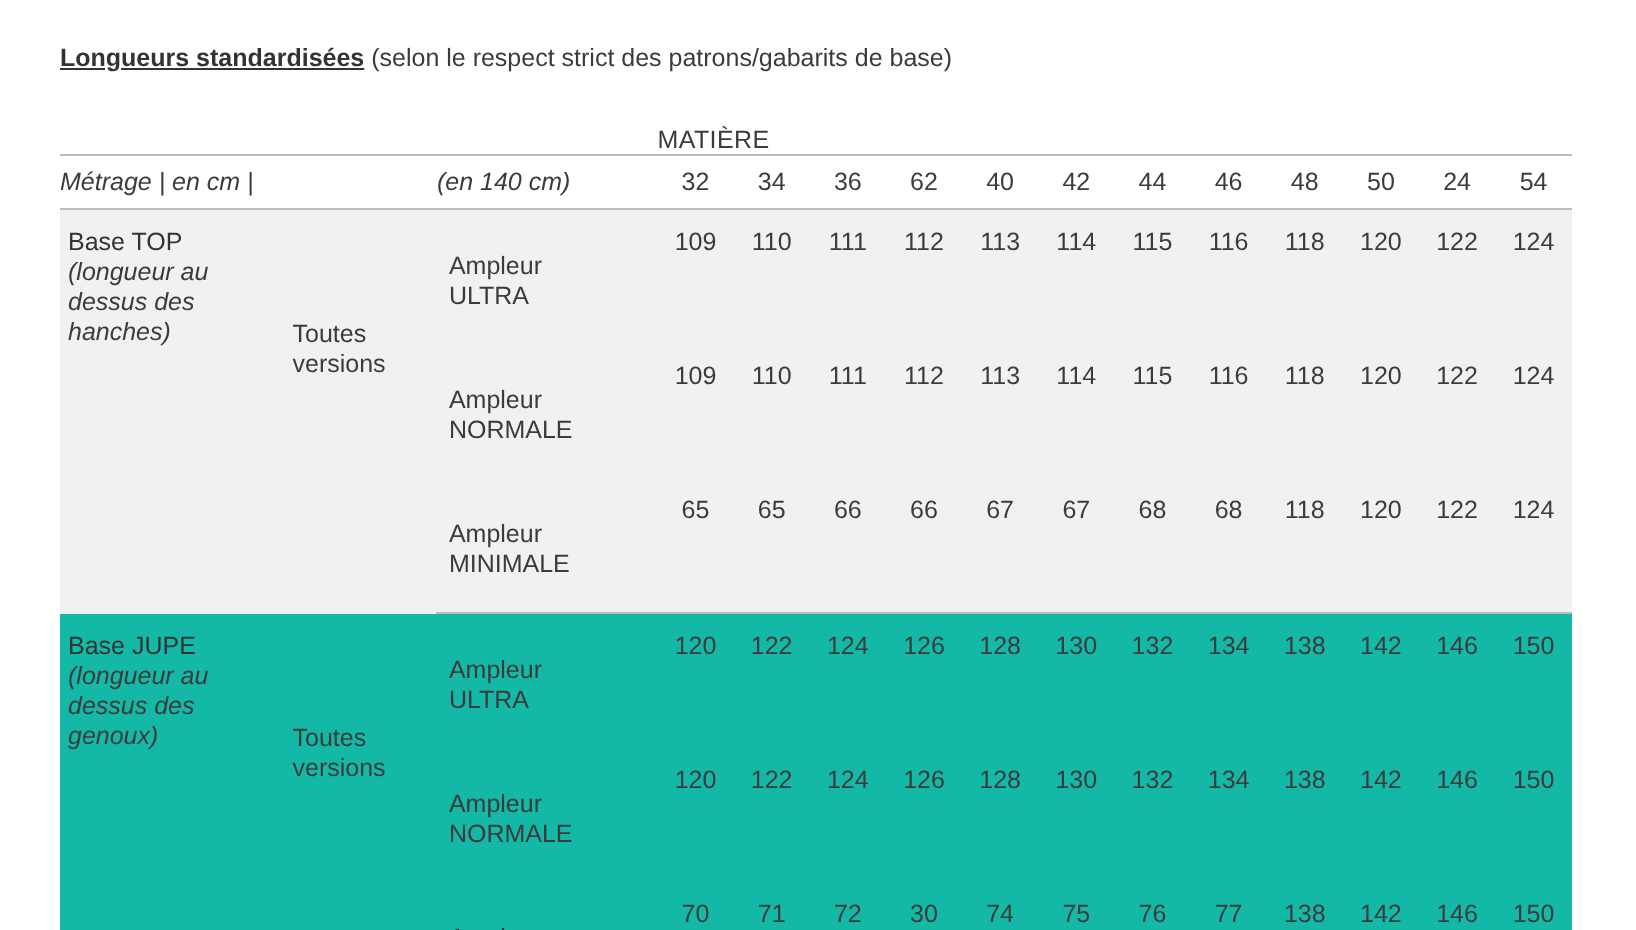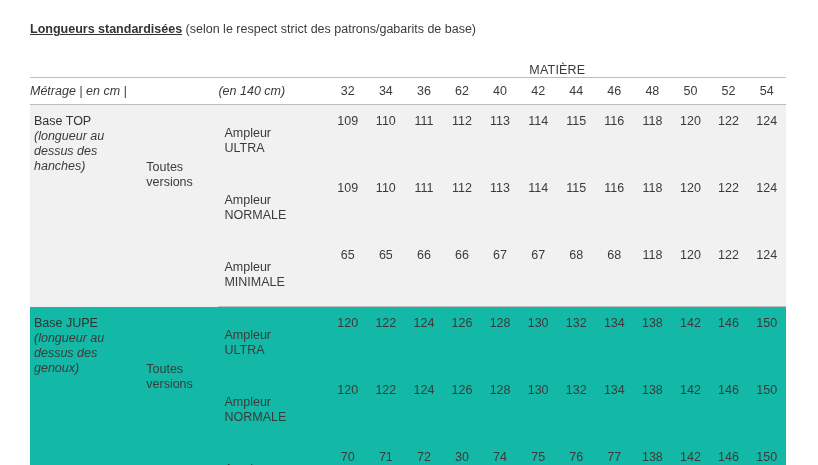--- a/index.html
+++ b/index.html
@@ -50,21 +50,20 @@
     width: 756px;
     table-layout: fixed;
   }
   table.sizes td, table.sizes th {
     padding: 0;
     vertical-align: top;
     font-weight: normal;
   }
   
   .matiere-cell {
-    text-align: center;
     font-size: 12.5px;
     color: #3b3b3b;
     padding-bottom: 7px;
     padding-top: 2px;
     letter-spacing: .2px;
   }
   .spacer-cell { border: none; }
 
   
   tr.head td {
@@ -179,21 +178,21 @@
           <td class="num-head">32</td>
           <td class="num-head">34</td>
           <td class="num-head">36</td>
           <td class="num-head">62</td>
           <td class="num-head">40</td>
           <td class="num-head">42</td>
           <td class="num-head">44</td>
           <td class="num-head">46</td>
           <td class="num-head">48</td>
           <td class="num-head">50</td>
-          <td class="num-head">52</td>
+          <td class="num-head">24</td>
           <td class="num-head">54</td>
         </tr>
 
         <tr class="body-row grp-shade">
           <td class="c-label" rowspan="3">
             <span class="label-title">Base TOP</span>
             <span class="label-sub">(longueur au</span>
             <span class="label-sub">dessus des</span>
             <span class="label-sub">hanches)</span>
           </td>

